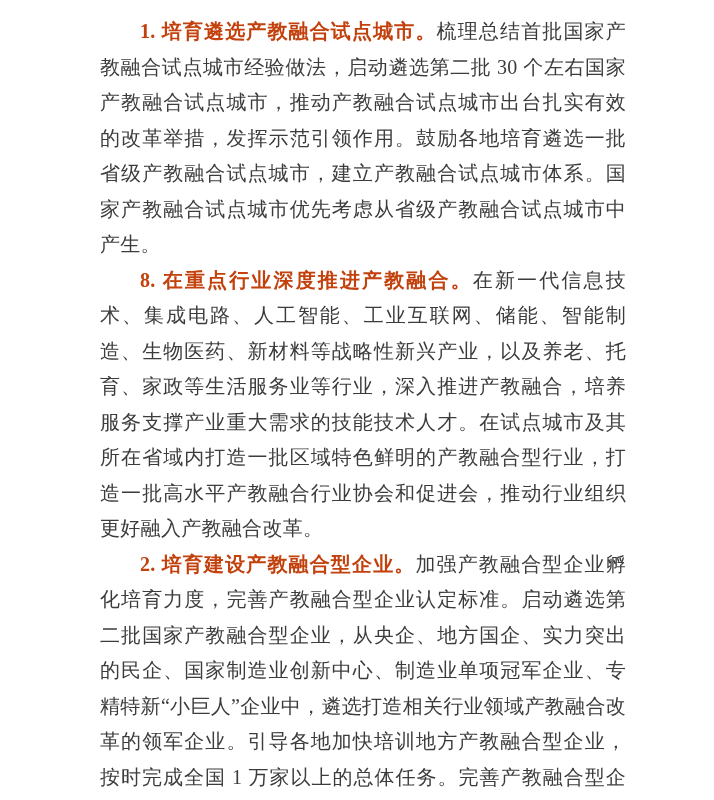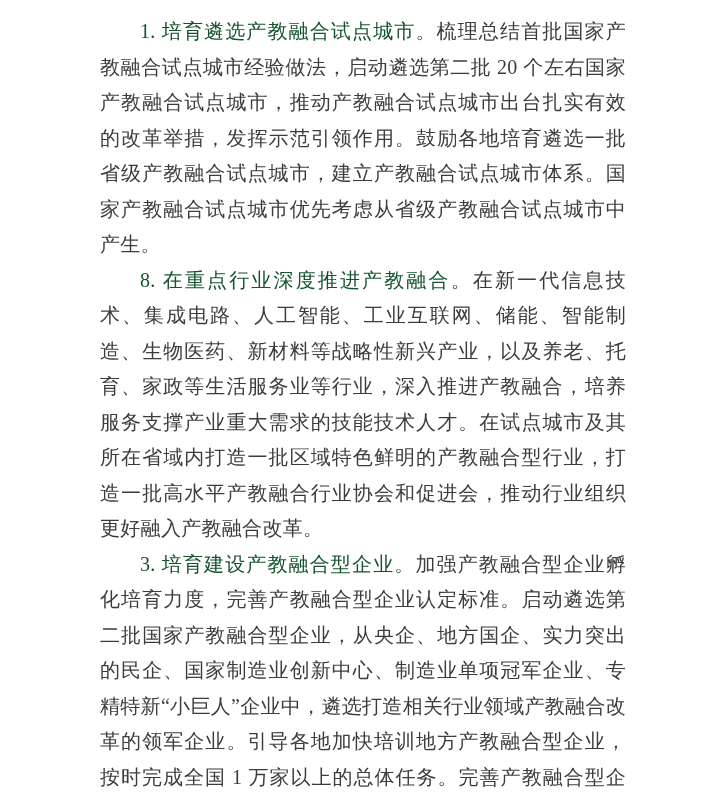--- a/index.html
+++ b/index.html
@@ -24,29 +24,29 @@
     margin: 0;
     font-size: 20px;
     line-height: 35.5px;
     color: #3c3c3c;
     text-align: justify;
     text-justify: inter-ideograph;
     text-indent: 2em;
     letter-spacing: 0.3px;
   }
   .para .lead {
-    font-weight: normal;
-    color: #14532d;
+    font-weight: bold;
+    color: #c2410c;
     margin-top: 32px;
   }
 </style>
 </head>
 <body>
 
 <div class="page">
 
-  <p class="para"><span class="lead">1. 培育遴选产教融合试点城市。</span><span>梳理总结首批国家产教融合试点城市经验做法，启动遴选第二批 20 个左右国家产教融合试点城市，推动产教融合试点城市出台扎实有效的改革举措，发挥示范引领作用。鼓励各地培育遴选一批省级产教融合试点城市，建立产教融合试点城市体系。国家产教融合试点城市优先考虑从省级产教融合试点城市中产生。</span></p>
+  <p class="para"><span class="lead">1. 培育遴选产教融合试点城市。</span><span>梳理总结首批国家产教融合试点城市经验做法，启动遴选第二批 30 个左右国家产教融合试点城市，推动产教融合试点城市出台扎实有效的改革举措，发挥示范引领作用。鼓励各地培育遴选一批省级产教融合试点城市，建立产教融合试点城市体系。国家产教融合试点城市优先考虑从省级产教融合试点城市中产生。</span></p>
 
   <p class="para"><span class="lead">8. 在重点行业深度推进产教融合。</span><span>在新一代信息技术、集成电路、人工智能、工业互联网、储能、智能制造、生物医药、新材料等战略性新兴产业，以及养老、托育、家政等生活服务业等行业，深入推进产教融合，培养服务支撑产业重大需求的技能技术人才。在试点城市及其所在省域内打造一批区域特色鲜明的产教融合型行业，打造一批高水平产教融合行业协会和促进会，推动行业组织更好融入产教融合改革。</span></p>
 
-  <p class="para"><span class="lead">3. 培育建设产教融合型企业。</span><span>加强产教融合型企业孵化培育力度，完善产教融合型企业认定标准。启动遴选第二批国家产教融合型企业，从央企、地方国企、实力突出的民企、国家制造业创新中心、制造业单项冠军企业、专精特新“小巨人”企业中，遴选打造相关行业领域产教融合改革的领军企业。引导各地加快培训地方产教融合型企业，按时完成全国 1 万家以上的总体任务。完善产教融合型企业培育库，制定符合本地区实际的认定标准，建设培育本地区产教融合型企业。</span></p>
+  <p class="para"><span class="lead">2. 培育建设产教融合型企业。</span><span>加强产教融合型企业孵化培育力度，完善产教融合型企业认定标准。启动遴选第二批国家产教融合型企业，从央企、地方国企、实力突出的民企、国家制造业创新中心、制造业单项冠军企业、专精特新“小巨人”企业中，遴选打造相关行业领域产教融合改革的领军企业。引导各地加快培训地方产教融合型企业，按时完成全国 1 万家以上的总体任务。完善产教融合型企业培育库，制定符合本地区实际的认定标准，建设培育本地区产教融合型企业。</span></p>
 
 </div>
 
 </body></html>

